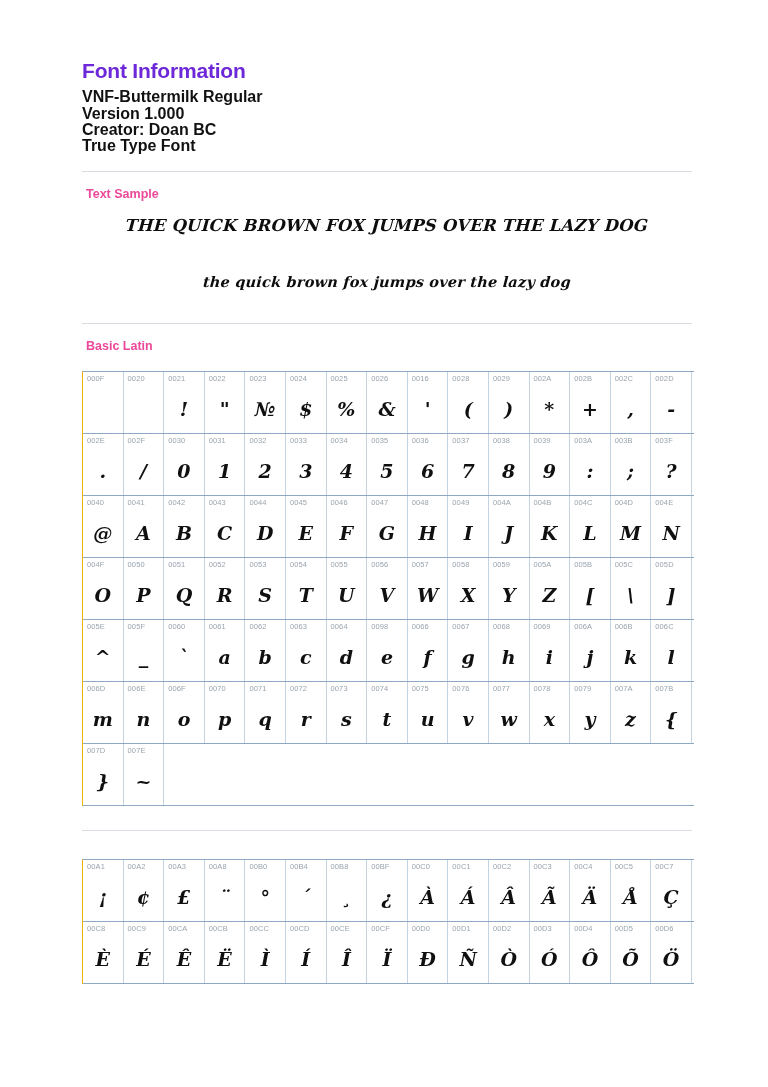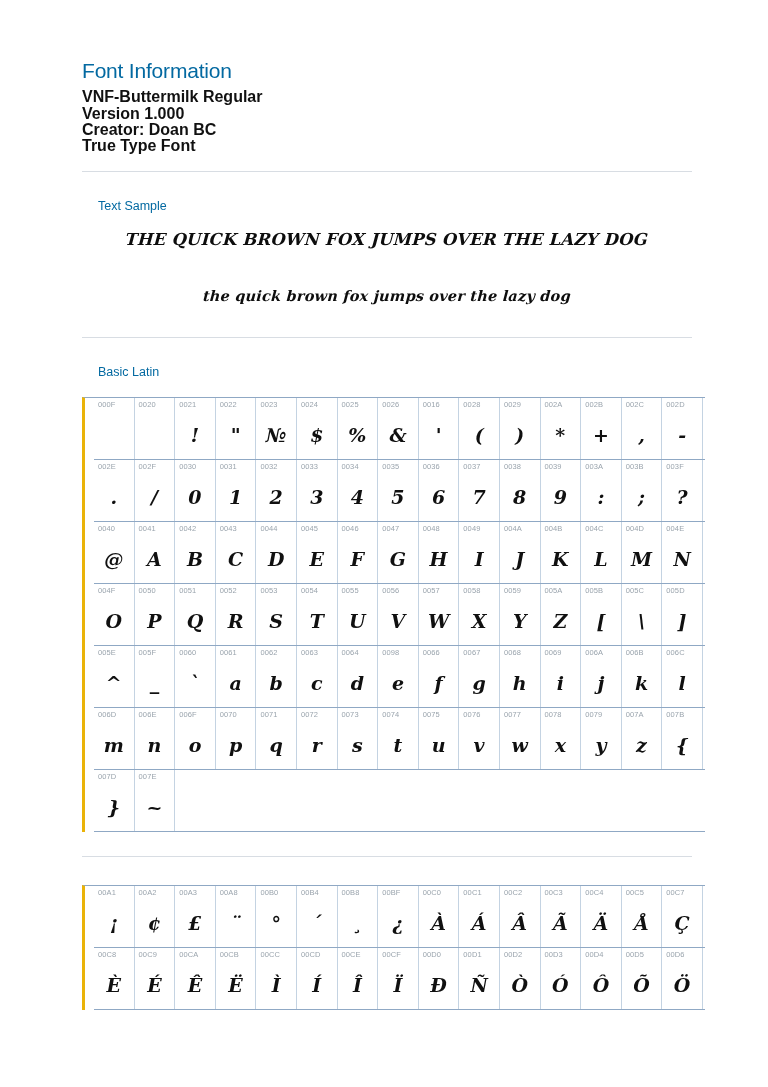--- a/index.html
+++ b/index.html
@@ -25,22 +25,22 @@
   .content {
     position: absolute;
     left: 82px;
     top: 58px;
     width: 610px;
   }
 
   
   .doc-title {
     font-size: 21px;
-    font-weight: normal;
-    color: #0369a1;
+    font-weight: bold;
+    color: #6d28d9;
     letter-spacing: -0.2px;
     margin: 0 0 6px 0;
     line-height: 1.2;
   }
   .meta-line {
     font-size: 16px;
     font-weight: bold;
     color: #111111;
     line-height: 16.4px;
     white-space: nowrap;
@@ -49,23 +49,23 @@
   
   .rule {
     border: 0;
     border-top: 1px solid #d8dde3;
     margin: 0;
     width: 610px;
     height: 0;
   }
   .section-heading {
     font-size: 12.5px;
-    font-weight: normal;
-    color: #0369a1;
-    margin: 16px;
+    font-weight: bold;
+    color: #ec4899;
+    margin: 4px;
     line-height: 1.2;
   }
 
   
   .sample-block {
     text-align: center;
   }
   .sample {
     font-family: "DejaVu Serif", serif;
     font-style: italic;
@@ -80,23 +80,22 @@
   }
   .sample-lower {
     font-size: 14.5px;
   }
 
   
   .glyph-grid {
     display: flex;
     flex-wrap: wrap;
     width: 611px;
-    border-left: 3px solid #eab308;
+    border-left: 1px solid #eab308;
     border-top: 1px solid #8fa8c4;
-    padding-left: 9px;
   }
   .glyph-row {
     display: flex;
     width: 611px;
     border-bottom: 1px solid #8fa8c4;
   }
   .glyph-cell {
     width: 39.6px;
     height: 61px;
     border-right: 1px solid #c4d3e2;

